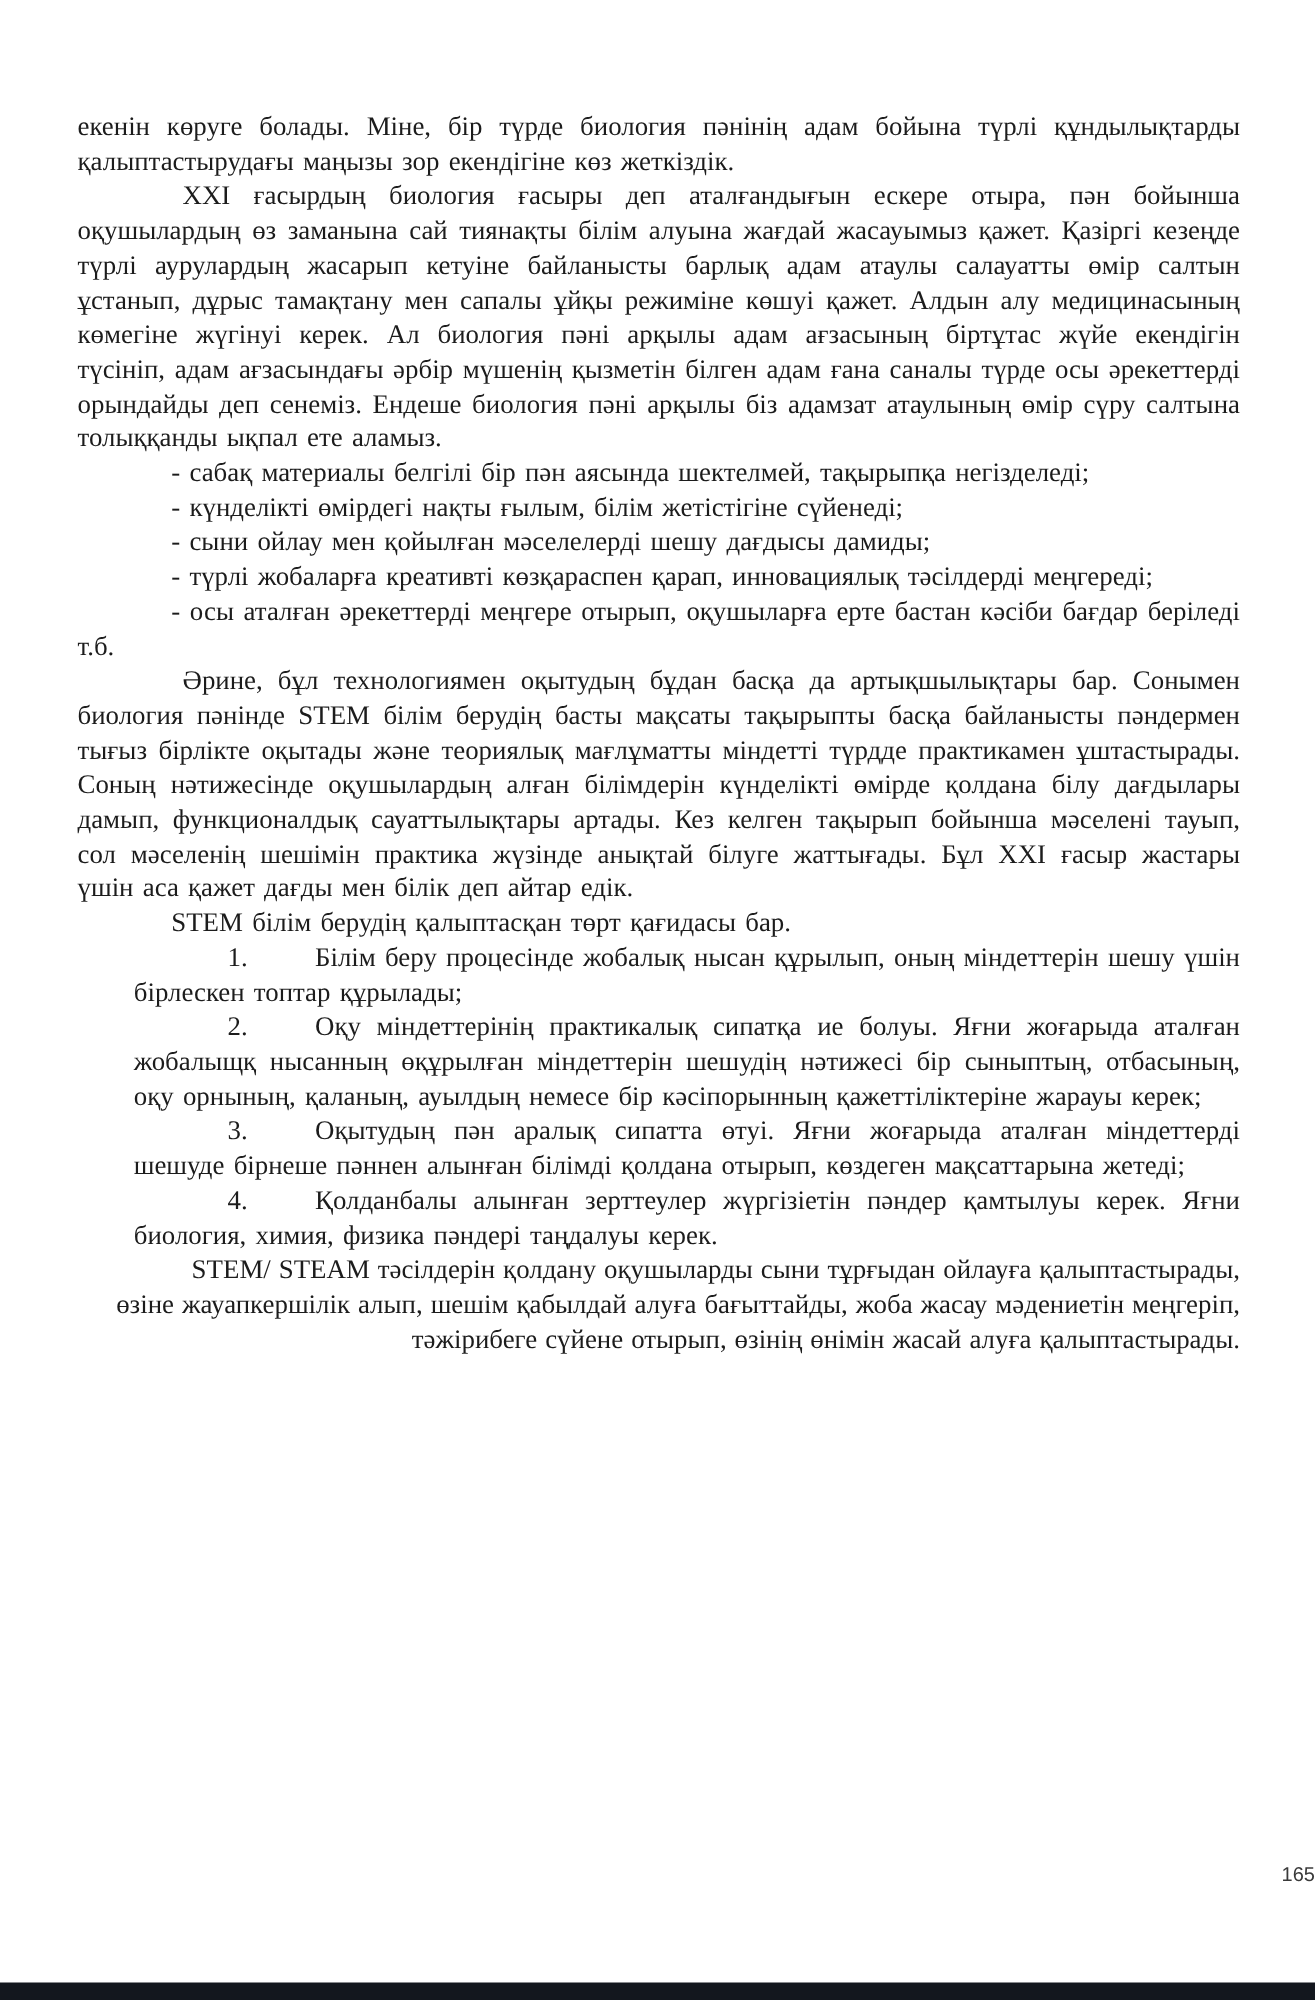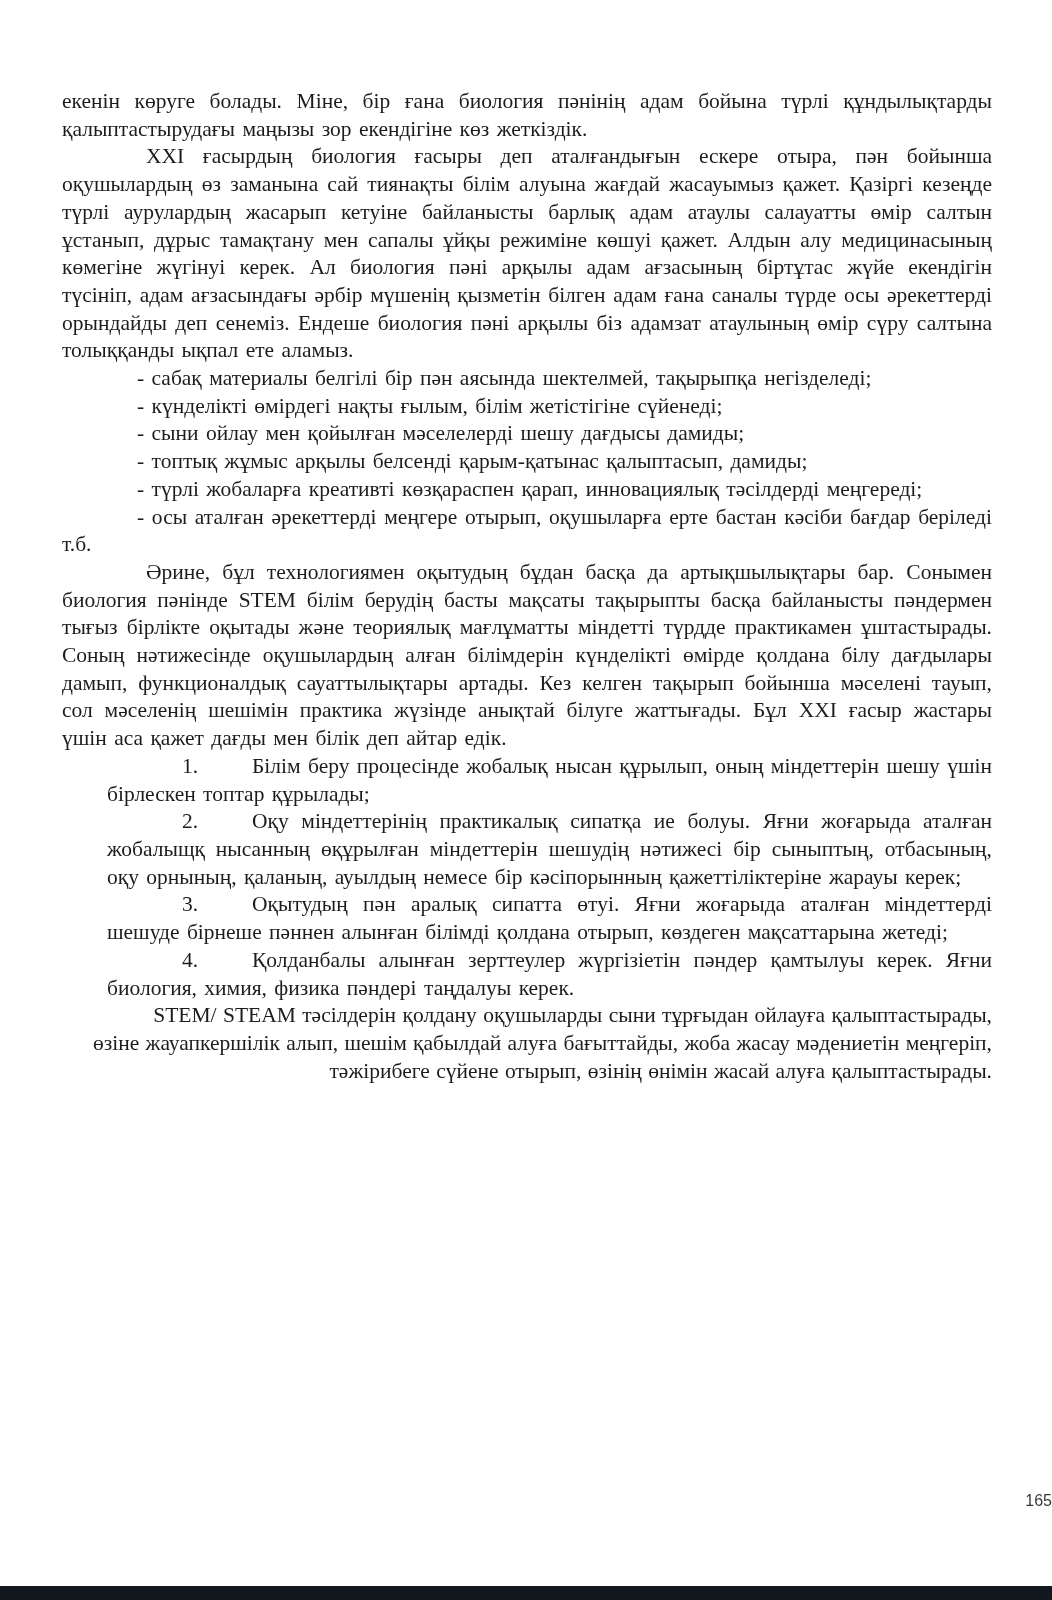--- a/index.html
+++ b/index.html
@@ -52,29 +52,29 @@
     width: 100%;
     height: 14px;
     background: #13171e;
   }
 </style>
 </head>
 <body>
 
 <div class="page">
   <div class="doc">
-    <p class="para no-indent">екенін көруге болады. Міне, бір ғана биология пәнінің адам бойына түрлі құндылықтарды қалыптастырудағы маңызы зор екендігіне көз жеткіздік.</p>
+    <p class="para no-indent">екенін көруге болады. Міне, бір түрде биология пәнінің адам бойына түрлі құндылықтарды қалыптастырудағы маңызы зор екендігіне көз жеткіздік.</p>
     <p class="para">ХХІ ғасырдың биология ғасыры деп аталғандығын ескере отыра, пән бойынша оқушылардың өз заманына сай тиянақты білім алуына жағдай жасауымыз қажет. Қазіргі кезеңде түрлі аурулардың жасарып кетуіне байланысты барлық адам атаулы салауатты өмір салтын ұстанып, дұрыс тамақтану мен сапалы ұйқы режиміне көшуі қажет. Алдын алу медицинасының көмегіне жүгінуі керек. Ал биология пәні арқылы адам ағзасының біртұтас жүйе екендігін түсініп, адам ағзасындағы әрбір мүшенің қызметін білген адам ғана саналы түрде осы әрекеттерді орындайды деп сенеміз. Ендеше биология пәні арқылы біз адамзат атаулының өмір сүру салтына толыққанды ықпал ете аламыз.</p>
     <p class="para list">- сабақ материалы белгілі бір пән аясында шектелмей, тақырыпқа негізделеді;</p>
     <p class="para list">- күнделікті өмірдегі нақты ғылым, білім жетістігіне сүйенеді;</p>
     <p class="para list">- сыни ойлау мен қойылған мәселелерді шешу дағдысы дамиды;</p>
-    <p class="para list">- топтық жұмыс арқылы белсенді қарым-қатынас қалыптасып, дамиды;</p>
     <p class="para list">- түрлі жобаларға креативті көзқараспен қарап, инновациялық тәсілдерді меңгереді;</p>
     <p class="para list">- осы аталған әрекеттерді меңгере отырып, оқушыларға ерте бастан кәсіби бағдар беріледі т.б.</p>
     <p class="para">Әрине, бұл технологиямен оқытудың бұдан басқа да артықшылықтары бар. Сонымен биология пәнінде STEM білім берудің басты мақсаты тақырыпты басқа байланысты пәндермен тығыз бірлікте оқытады және теориялық мағлұматты міндетті түрдде практикамен ұштастырады. Соның нәтижесінде оқушылардың алған білімдерін күнделікті өмірде қолдана білу дағдылары дамып, функционалдық сауаттылықтары артады. Кез келген тақырып бойынша мәселені тауып, сол мәселенің шешімін практика жүзінде анықтай білуге жаттығады. Бұл ХХІ ғасыр жастары үшін аса қажет дағды мен білік деп айтар едік.</p>
+    <p class="para list">STEM білім берудің қалыптасқан төрт қағидасы бар.</p>
     <p class="para num"><span class="num-label">1.</span><span>Білім беру процесінде жобалық нысан құрылып, оның міндеттерін шешу үшін бірлескен топтар құрылады;</span></p>
     <p class="para num"><span class="num-label">2.</span><span>Оқу міндеттерінің практикалық сипатқа ие болуы. Яғни жоғарыда аталған жобалыщқ нысанның өқұрылған міндеттерін шешудің нәтижесі бір сыныптың, отбасының, оқу орнының, қаланың, ауылдың немесе бір кәсіпорынның қажеттіліктеріне жарауы керек;</span></p>
     <p class="para num"><span class="num-label">3.</span><span>Оқытудың пән аралық сипатта өтуі. Яғни жоғарыда аталған міндеттерді шешуде бірнеше пәннен алынған білімді қолдана отырып, көздеген мақсаттарына жетеді;</span></p>
     <p class="para num"><span class="num-label">4.</span><span>Қолданбалы алынған зерттеулер жүргізіетін пәндер қамтылуы керек. Яғни биология, химия, физика пәндері таңдалуы керек.</span></p>
     <p class="para left">STEM/ STEAM тәсілдерін қолдану оқушыларды сыни тұрғыдан ойлауға қалыптастырады, өзіне жауапкершілік алып, шешім қабылдай алуға бағыттайды, жоба жасау мәдениетін меңгеріп, тәжірибеге сүйене отырып, өзінің өнімін жасай алуға қалыптастырады.</p>
   </div>
 
   <div class="page-number">165</div>
   <div class="bottom-bar"></div>
 </div>

